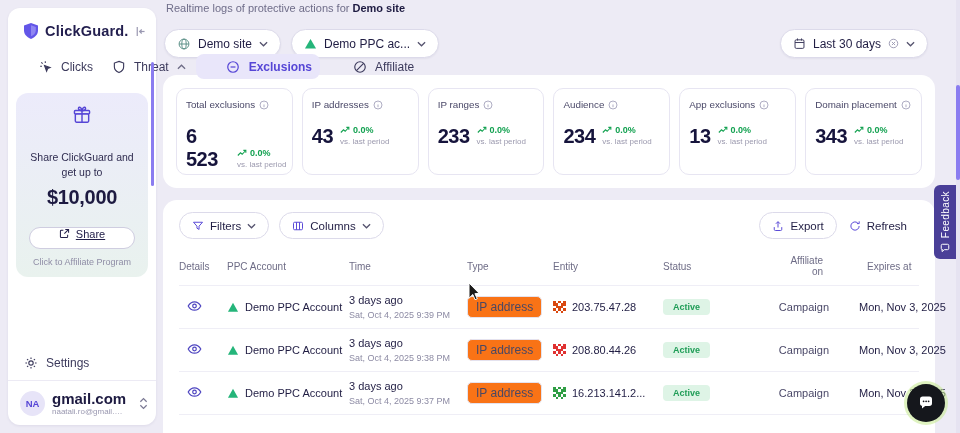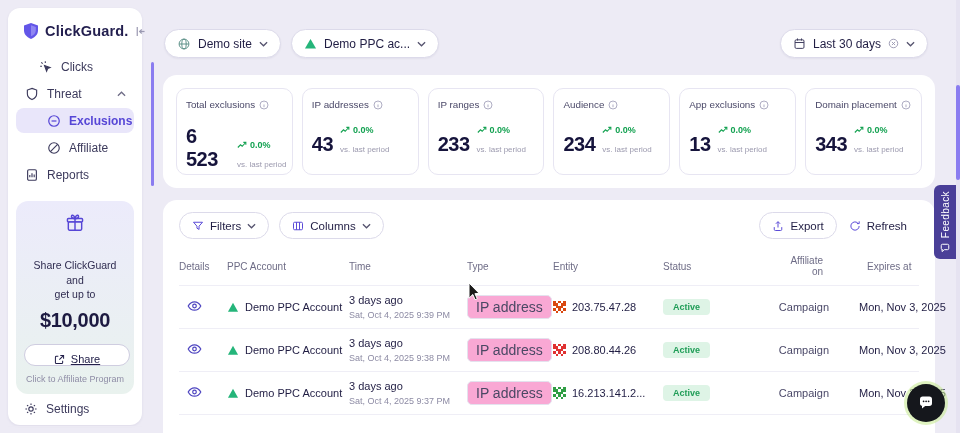--- a/index.html
+++ b/index.html
@@ -1,41 +1,41 @@
 <!DOCTYPE html>
 <html><head>
 <meta charset="utf-8">
 <style>
   * { margin:0; padding:0; box-sizing:border-box; }
   html,body { width:960px; height:433px; }
   body { font-family:"Liberation Sans", sans-serif; background:#edebf5; overflow:hidden; }
   .stage { position:relative; width:960px; height:433px; overflow:hidden; }
 
   
-  .sidebar { position:absolute; left:8px; top:8px; height:417px; width:134px; background:#fff;
+  .sidebar { position:absolute; left:8px; top:8px; height:417px; width:148px; background:#fff;
              border-radius:12px; display:flex; flex-direction:column; box-shadow:0 1px 3px rgba(30,20,80,.07); z-index:3; }
   .logo-row { display:flex; align-items:center; gap:5px; padding:14px 10px 12px 14px; }
   .brand { font-size:14.5px; font-weight:800; color:#221e4e; letter-spacing:.2px; }
   .collapse { margin-left:auto; color:#9b99b2; display:flex; cursor:pointer; }
-  .nav { padding:2px 8px 0; display:flex; flex-direction:column; gap:2px; }
+  .nav { padding:2px 8px 0; display:flex; flex-direction:row; gap:2px; }
   .nav-item { display:flex; align-items:center; gap:8px; padding:5px 8px; border-radius:8px;
               font-size:12px; color:#3c3a5c; cursor:pointer; }
   .nav-item .icn { width:15px; height:15px; display:flex; align-items:center; justify-content:center; flex:0 0 15px; }
   .nav-item.indent { padding-left:22px; }
   .nav-item.child { padding-left:30px; }
   .nav-item.active { background:#e9e6fa; color:#5646d6; font-weight:700; }
   .nav-chev { margin-left:auto; display:flex; color:#6e6c86; }
 
   .promo { margin:14px 8px 0; background:linear-gradient(180deg,#ecebfb 0%,#e9f2ee 100%);
            border-radius:12px; padding:12px 8px 10px; text-align:center; }
   .promo-text { font-size:10.5px; color:#2f2c50; line-height:1.4; margin-top:21px; }
   .promo-amount { font-size:20px; font-weight:800; color:#1d1a41; margin-top:7px; letter-spacing:-.3px; }
-  .share-btn { margin:12px auto 0; background:#fff; border:1px solid #cfcde0; border-radius:14px;
+  .share-btn { margin:18px auto 0; background:#fff; border:1px solid #cfcde0; border-radius:14px;
                height:22px; width:106px; font-size:11px; color:#23204a; display:flex;
-               align-items:flex-end; justify-content:center; gap:6px; cursor:pointer;text-decoration:underline; }
+               align-items:flex-start; justify-content:center; gap:6px; cursor:pointer;text-decoration:underline; }
   .affiliate { font-size:9px; color:#8f8da6; margin-top:8px; }
 
   .settings-row { margin-top:auto; display:flex; align-items:center; gap:8px; padding:8px 16px 10px; font-size:12px; color:#3c3a5c; cursor:pointer; }
   .user-box { border-top:1px solid #eceaf4; padding:9px 8px 9px 12px; display:flex; align-items:center; gap:7px; }
   .avatar { width:25px; height:25px; border-radius:50%; background:#e7e4f8; color:#5646d6;
             font-size:9.5px; font-weight:700; display:flex; align-items:center; justify-content:center; flex:0 0 25px; }
   .user-domain { font-size:15px; color:#1d1a41; font-weight:700; }
   .user-email { font-size:8px; color:#9a98b0; max-width:72px; overflow:hidden; text-overflow:ellipsis; white-space:nowrap; }
   .user-chev { margin-left:auto; color:#7b7994; display:flex; cursor:pointer; }
   .side-thumb { position:absolute; left:151px; top:62px; width:3px; height:124px; background:#8a7cf0; border-radius:2px; z-index:4; }
@@ -52,21 +52,21 @@
 
   
   .stats-panel { position:absolute; left:163px; top:75px; width:772px; height:113px; background:#fff;
                  border-radius:14px; padding:13px; display:flex; gap:9px; }
   .stat-card { flex:1; border:1px solid #e7e5f2; border-radius:10px; padding:10px 9px; min-width:0; }
   .stat-label { font-size:9.8px; color:#4a4868; display:flex; gap:4px; align-items:center; white-space:nowrap; }
   .stat-bottom { margin-top:15px; display:flex; align-items:flex-end; gap:7px; }
   .stat-value { font-size:20px; font-weight:700; color:#16143c; letter-spacing:-.5px; }
   .stat-trend { display:flex; flex-direction:column; padding-bottom:2px; min-width:0; }
   .trend-line { color:#12a150; font-size:9px; font-weight:700; display:flex; gap:3px; align-items:center; }
-  .trend-period { color:#9b99ae; font-size:8px; margin-top:10px; white-space:nowrap; }
+  .trend-period { color:#9b99ae; font-size:8px; margin-top:2px; white-space:nowrap; }
 
   
   .table-panel { position:absolute; left:163px; top:200px; width:772px; height:260px; background:#fff;
                  border-radius:14px; padding:12px 16px 0; }
   .toolbar { display:flex; align-items:center; gap:10px; }
   .btn { height:27px; border:1px solid #dcdaea; border-radius:14px; background:#fff; display:inline-flex;
          align-items:center; gap:6px; padding:0 12px; font-size:11.5px; color:#201d43; cursor:pointer; }
   .btn-plain { border:none; background:transparent; }
   .toolbar-right { margin-left:auto; display:flex; align-items:flex-end; gap:0; }
 
@@ -74,22 +74,22 @@
   .thead { margin-top:16px; font-size:10px; color:#6e6c86; padding-bottom:8px; }
   .thead .hc { padding-right:6px; }
   .h-exc { text-align:right; } .h-exc span { display:inline-block; width:46px; text-align:right; }
   .h-exp { padding-left:38px; }
   .trow { border-top:1px solid #efeef6; min-height:43px; font-size:11px; color:#201d43; }
   .cell { min-width:0; }
   .c-details { padding-left:8px; }
   .eye { display:inline-flex; cursor:pointer; }
   .c-acc { display:flex; align-items:center; gap:6px; white-space:nowrap; }
   .t2 { font-size:9px; color:#8d8ba4; margin-top:4px; }
-  .type-pill { display:inline-block; background:#f9a8d4; border:1px solid #e4e2ee; border-radius:5px;
-               padding:3px 8px; font-size:14px; color:#4a4864; }
+  .type-pill { display:inline-block; background:#f97316; border:1px solid #e4e2ee; border-radius:5px;
+               padding:3px 8px; font-size:12px; color:#4a4864; }
   .c-ent { display:flex; align-items:center; gap:6px; white-space:nowrap; overflow:hidden; }
   .identicon { width:13px; height:13px; display:grid; grid-template-columns:repeat(5,1fr); grid-template-rows:repeat(5,1fr); flex:0 0 13px; }
   .identicon i { display:block; }
   .status-pill { display:inline-block; background:#def4e6; border-radius:4px; padding:3px 10px;
                  font-size:9px; font-weight:700; color:#1f9d57; }
   .c-exc { text-align:right; color:#4a4868; }
   .c-exp { padding-left:30px; white-space:nowrap; }
   .ghost-row { border-top:1px solid #efeef6; height:30px; }
 
   
@@ -163,29 +163,20 @@
       </div>
       <div class="nav-item child">
         <span class="icn">
           <svg width="14" height="14" viewBox="0 0 16 16" fill="none" stroke="#3c3a5c" stroke-width="1.3">
               <circle cx="8" cy="8" r="6"></circle>
               <path d="M3.9 12.1L12.1 3.9"></path>
             </svg>
         </span>
         <span>Affiliate</span>
       </div>
-      <div class="nav-item">
-        <span class="icn">
-          <svg width="14" height="14" viewBox="0 0 16 16" fill="none" stroke="#3c3a5c" stroke-width="1.3">
-              <rect x="3" y="2" width="10" height="12" rx="1.5"></rect>
-              <path d="M5.5 10.5V8M8 10.5V6M10.5 10.5V7.5"></path>
-            </svg>
-        </span>
-        <span>Reports</span>
-      </div>
     </nav>
 
     <div class="promo">
       <span style="display:inline-flex">
         <svg width="20" height="20" viewBox="0 0 18 18" fill="none" stroke="#5646d6" stroke-width="1.3">
             <rect x="3" y="8" width="12" height="7.5" rx="1"></rect>
             <rect x="2.2" y="5" width="13.6" height="3" rx="0.8"></rect>
             <path d="M9 5v10.5"></path>
             <path d="M9 5C7.4 5 5.8 4.3 5.8 3.1 5.8 2 6.9 1.7 7.7 2.3 8.4 2.8 9 5 9 5z"></path>
             <path d="M9 5c1.6 0 3.2-.7 3.2-1.9 0-1.1-1.1-1.4-1.9-.8C9.6 2.8 9 5 9 5z"></path>
@@ -228,20 +219,23 @@
       <span class="user-chev">
         <svg width="9" height="13" viewBox="0 0 10 14" fill="none" stroke="currentColor" stroke-width="1.4">
             <path d="M1.5 5L5 1.5 8.5 5"></path>
             <path d="M1.5 9L5 12.5 8.5 9"></path>
           </svg>
       </span>
     </div>
   </aside>
   <div class="side-thumb"></div>
 
+  <div class="subtitle">
+    <span>Realtime logs of protective actions for</span> <b>Demo site</b>
+  </div>
 
   <div class="pills">
     <div class="pill">
       <span style="display:inline-flex">
         <svg width="14" height="14" viewBox="0 0 16 16" fill="none" stroke="#5a8f86" stroke-width="1.1">
             <circle cx="8" cy="8" r="5.6"></circle>
             <ellipse cx="8" cy="8" rx="2.5" ry="5.6"></ellipse>
             <path d="M2.5 8h11"></path>
           </svg>
       </span>

